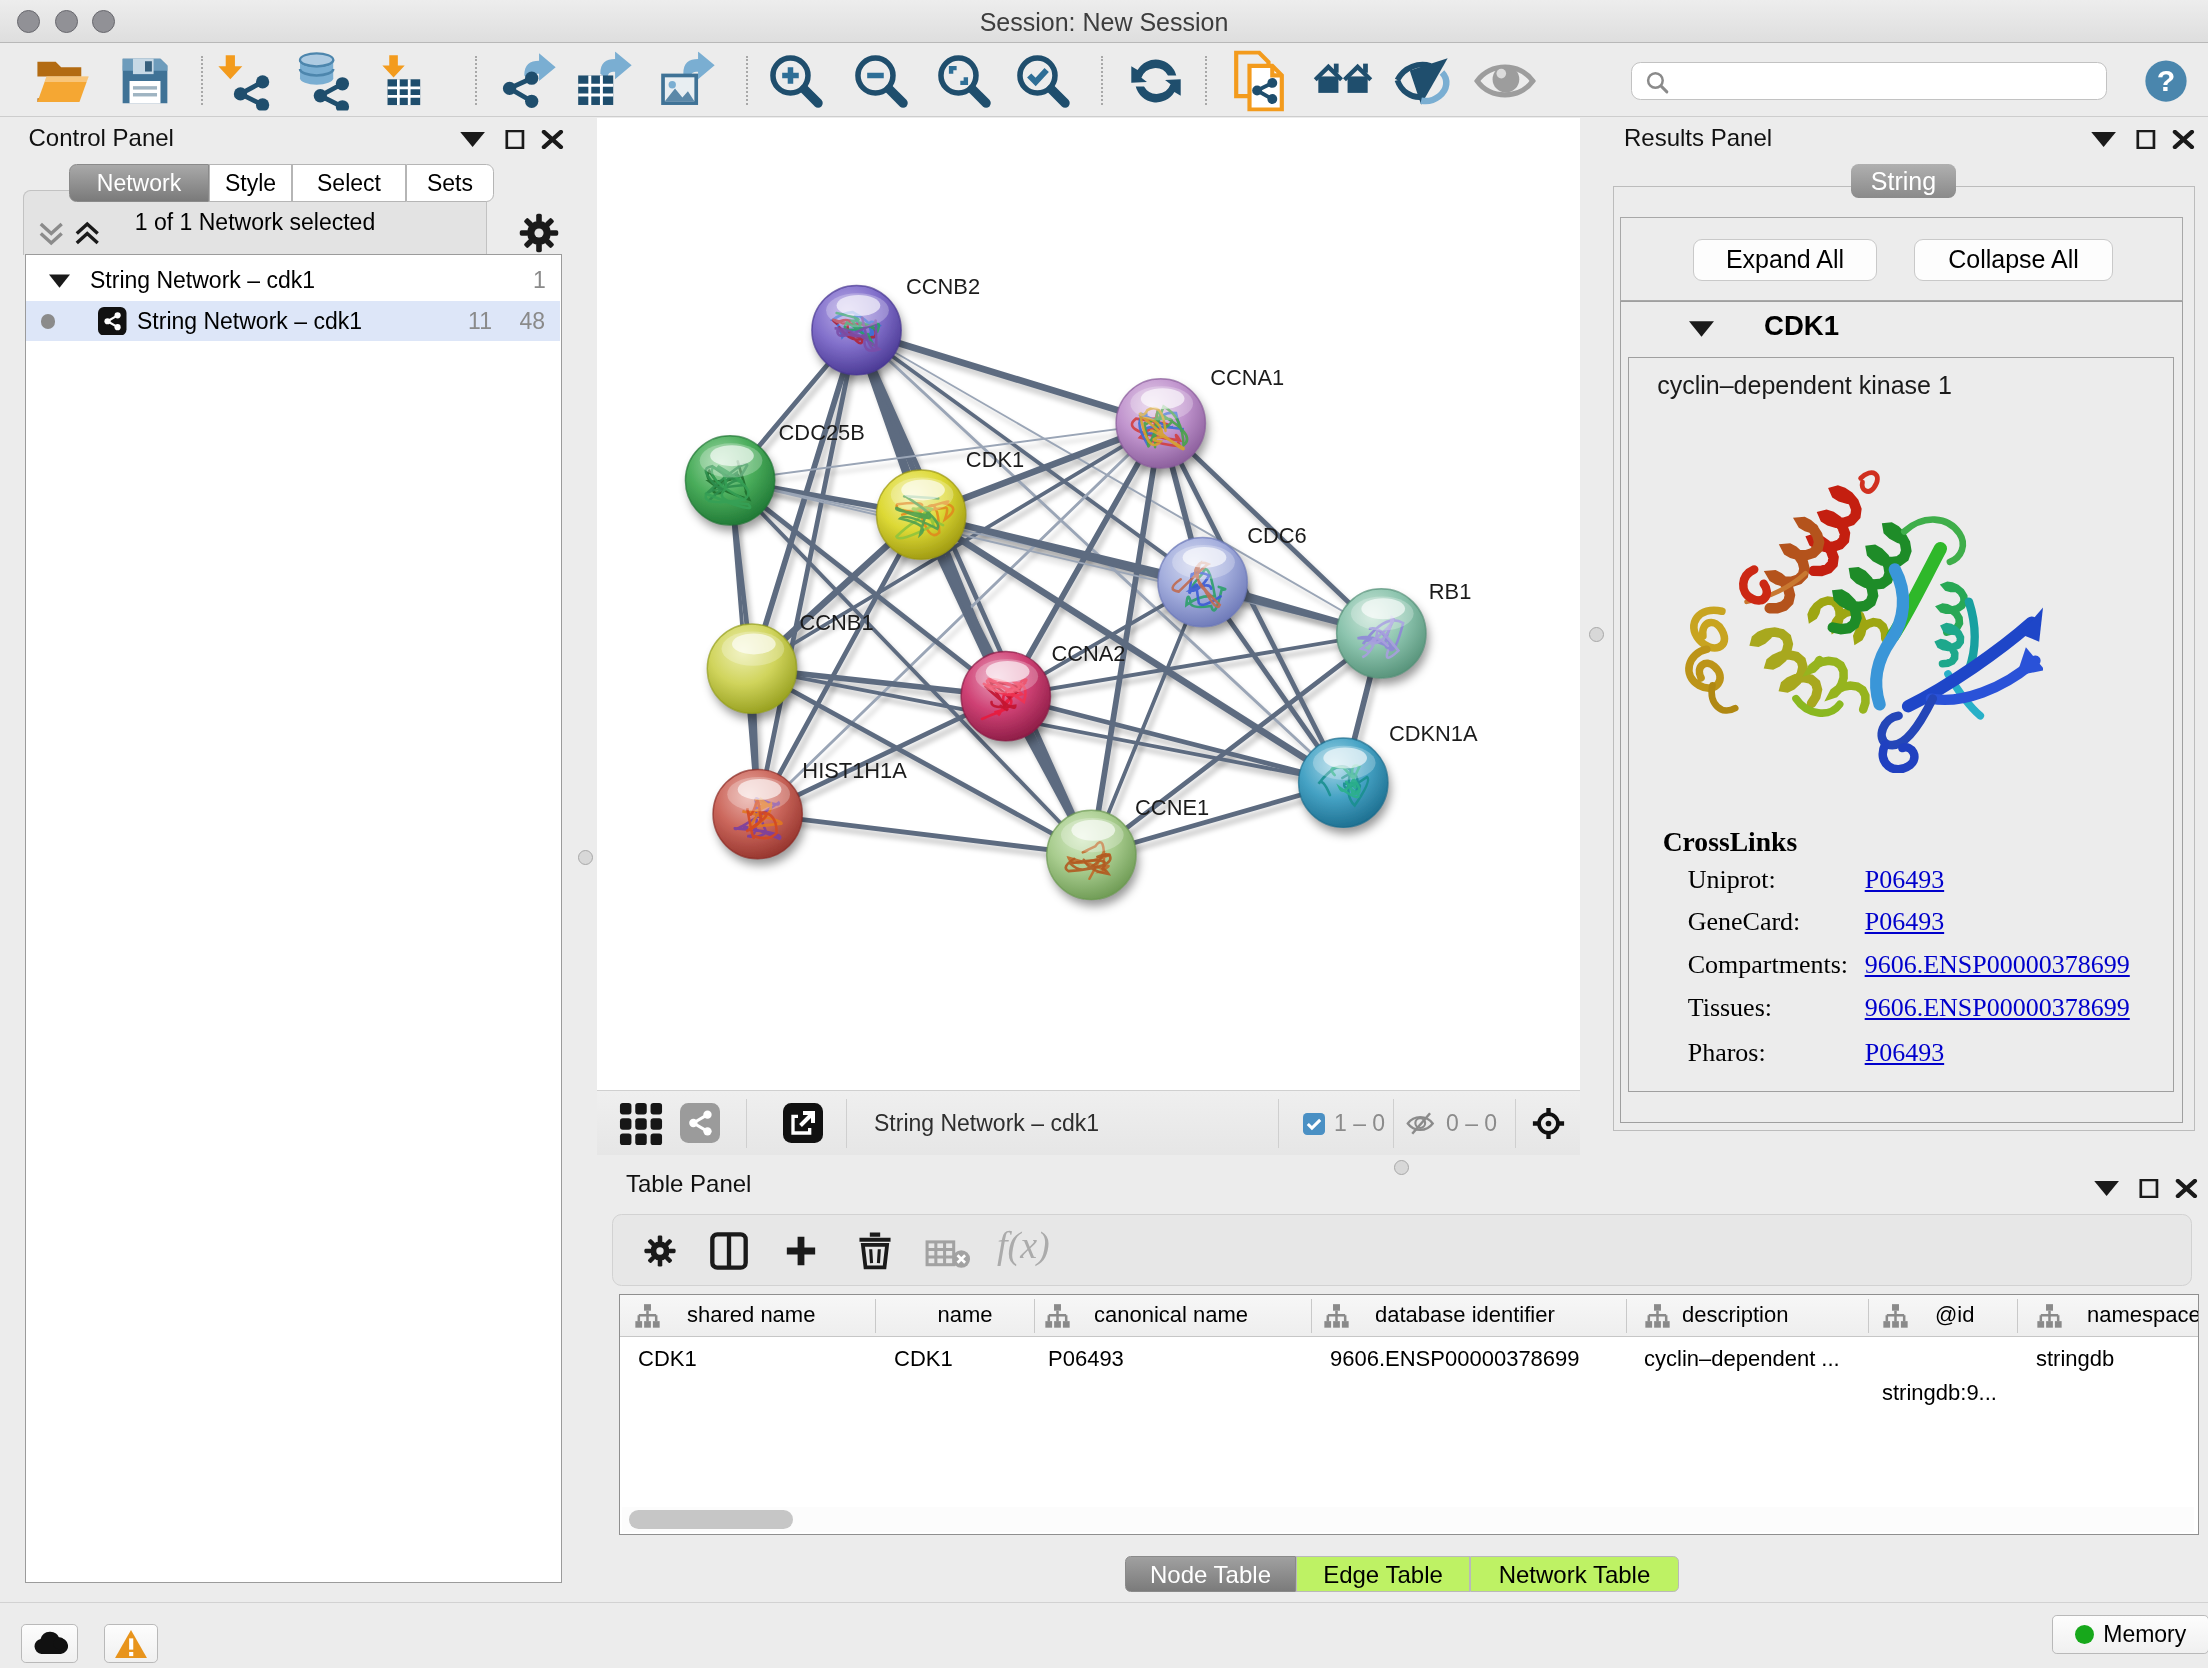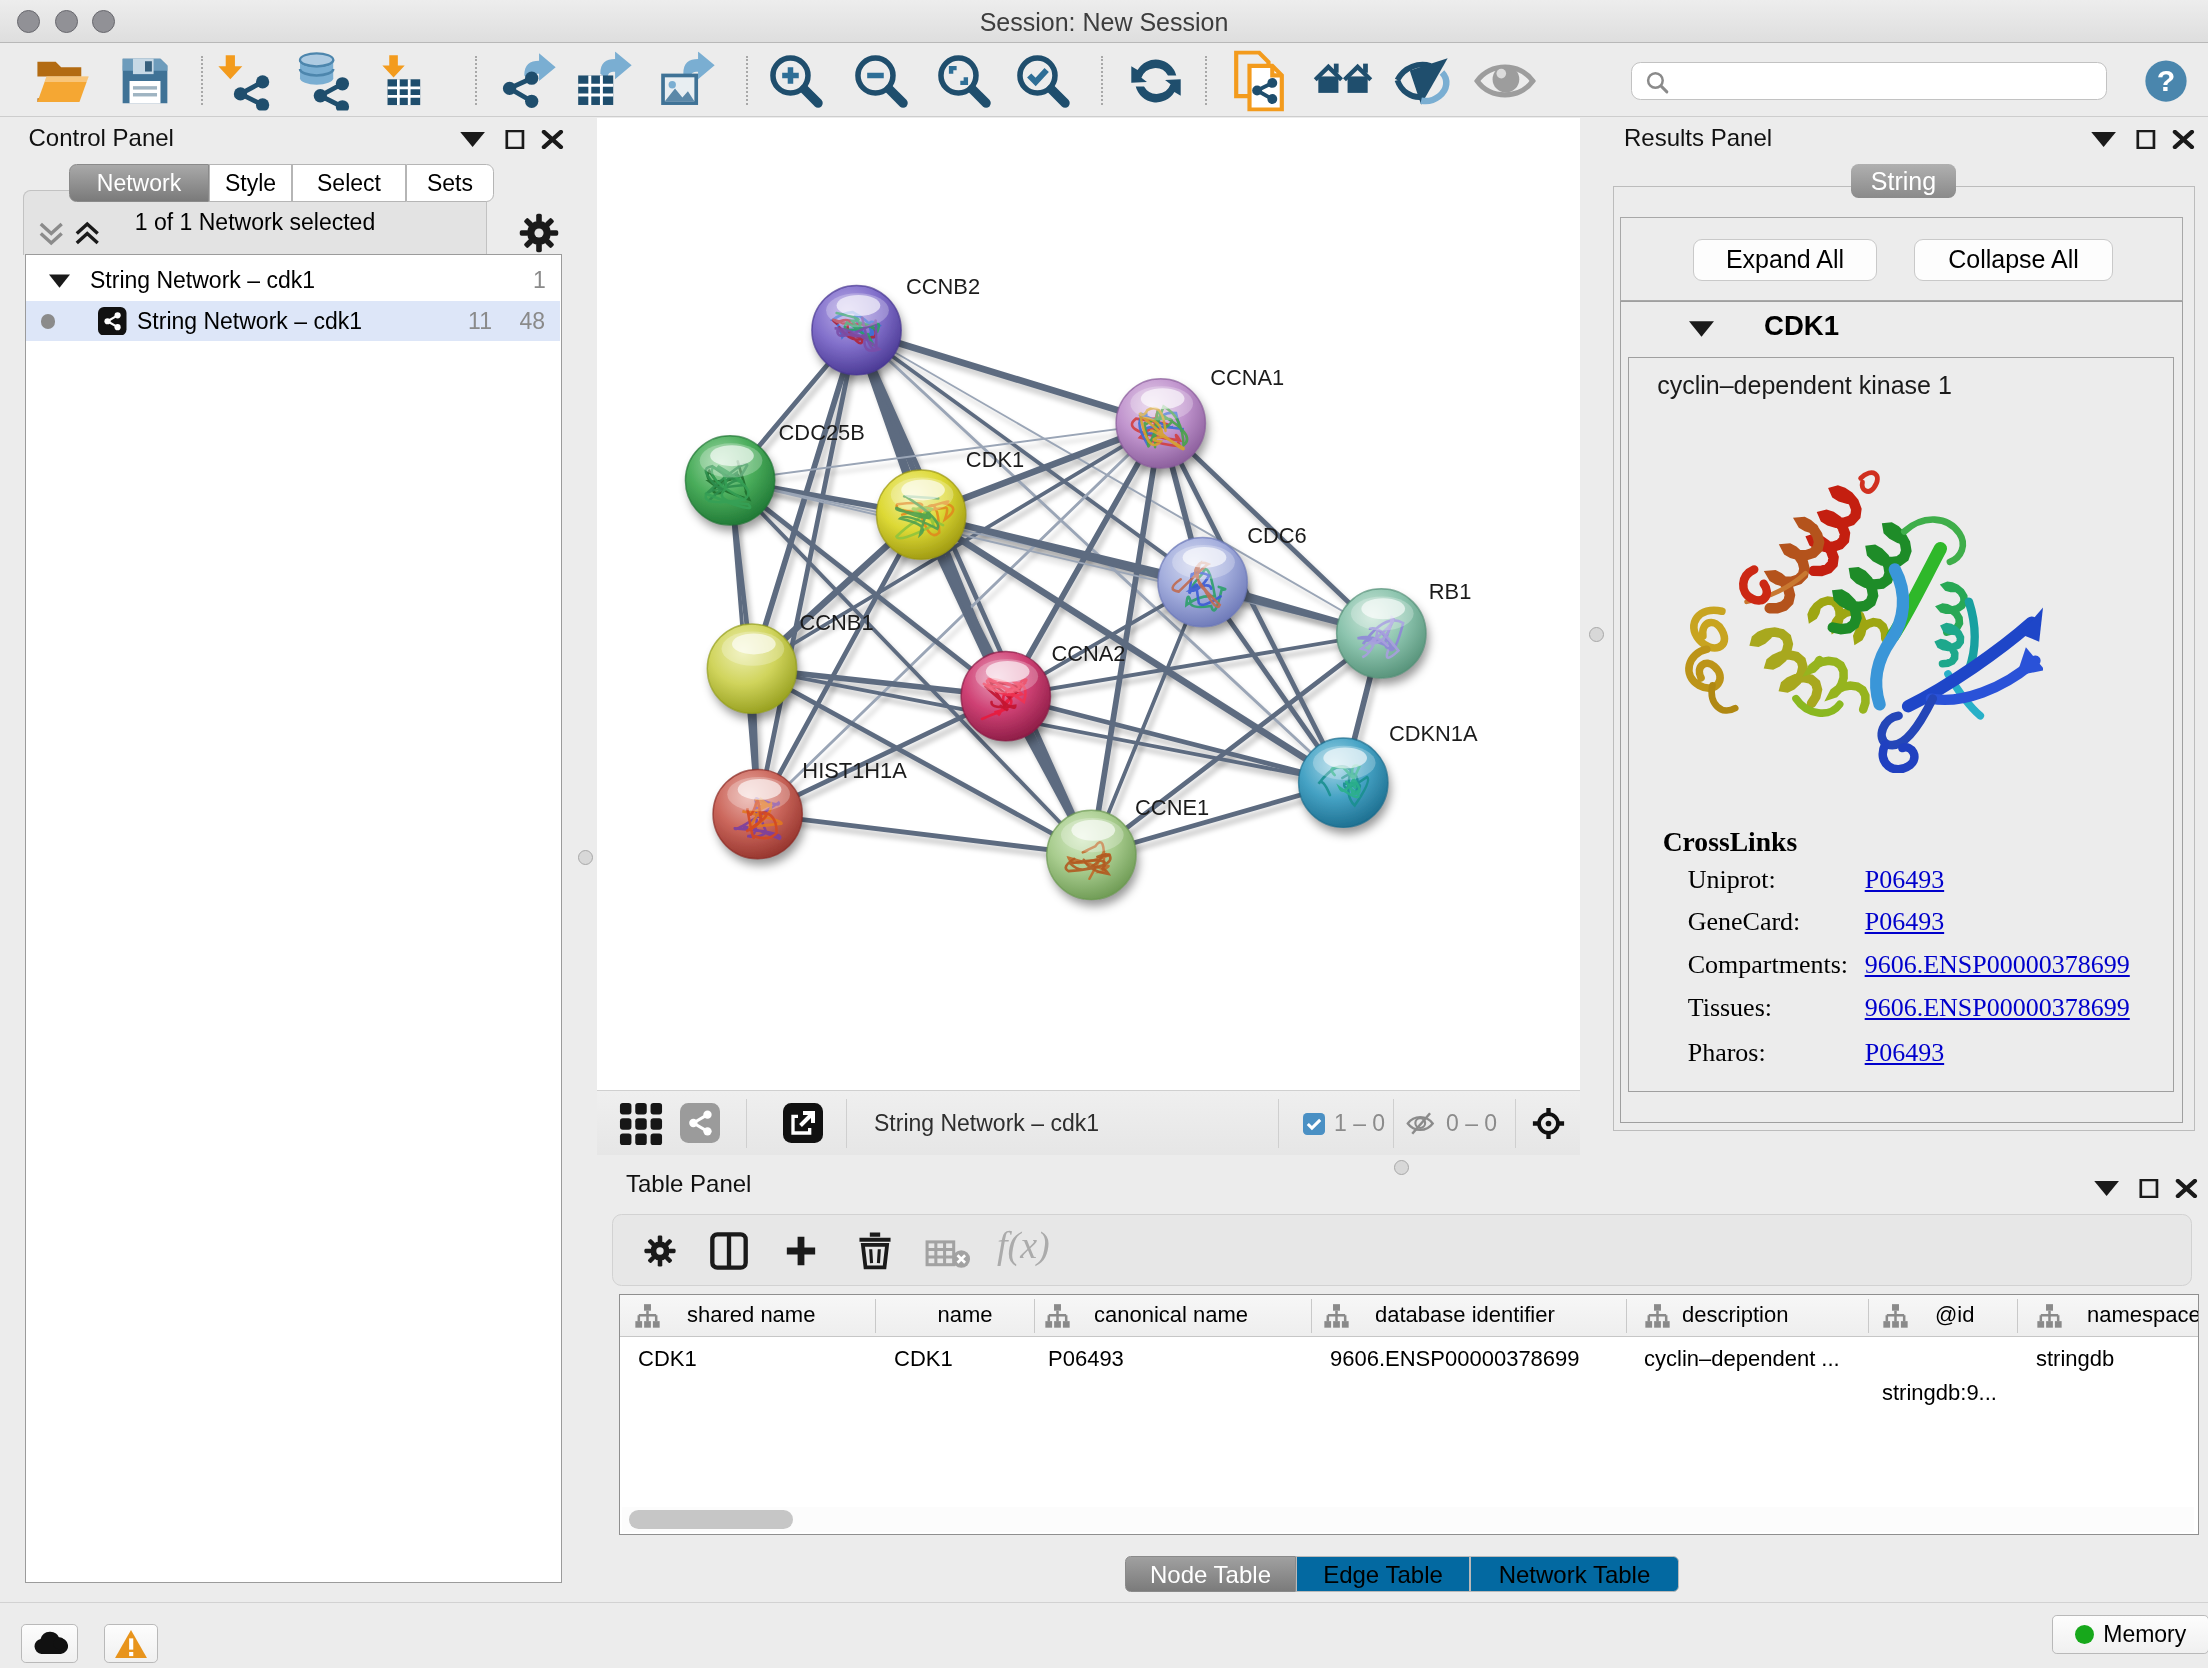--- a/index.html
+++ b/index.html
@@ -78,21 +78,21 @@
 #tp-header { position:absolute; left:0; top:0; width:100%; height:42px;
   background:linear-gradient(#f7f7f7,#eeeeee); border-bottom:1.9px solid #c6c6c6;
   font-size:22px; color:#000; }
 .th-sep { position:absolute; top:3.8px; height:34px; width:0; border-left:1.9px solid #c9c9c9; }
 .th-label { position:absolute; top:6.7px; }
 .td { position:absolute; top:51px; font-size:22px; color:#000; }
 #tp-hscroll { position:absolute; left:1.9px; bottom:1.9px; width:1572px; height:25px; background:#fcfcfc; }
 #tp-thumb { position:absolute; left:7.6px; top:2.9px; width:164px; height:19px;
   background:#c6c6c6; border-radius:9.5px; }
 .bt-tab { position:absolute; top:1556px; height:36px; border:1px solid #b9b9b9;
-  background:#0369a1; font-size:24px; color:#000; text-align:center; }
+  background:#bef264; font-size:24px; color:#000; text-align:center; }
 .bt-sel { background:linear-gradient(#a0a0a0,#7b7b7b); color:#fff; border-color:#8a8a8a; }
 
 
 #statusbar { left:0; top:1602px; width:2208px; height:67px; background:#ececec;
   border-top:1.9px solid #d2d2d2; }
 .sb-btn { position:absolute; top:21px; height:39px; background:linear-gradient(#fdfdfd,#f0f0f0);
   border:1.9px solid #b9b9b9; border-radius:4.8px; display:flex; align-items:center; justify-content:center; }
 </style>
 </head>
 <body>

